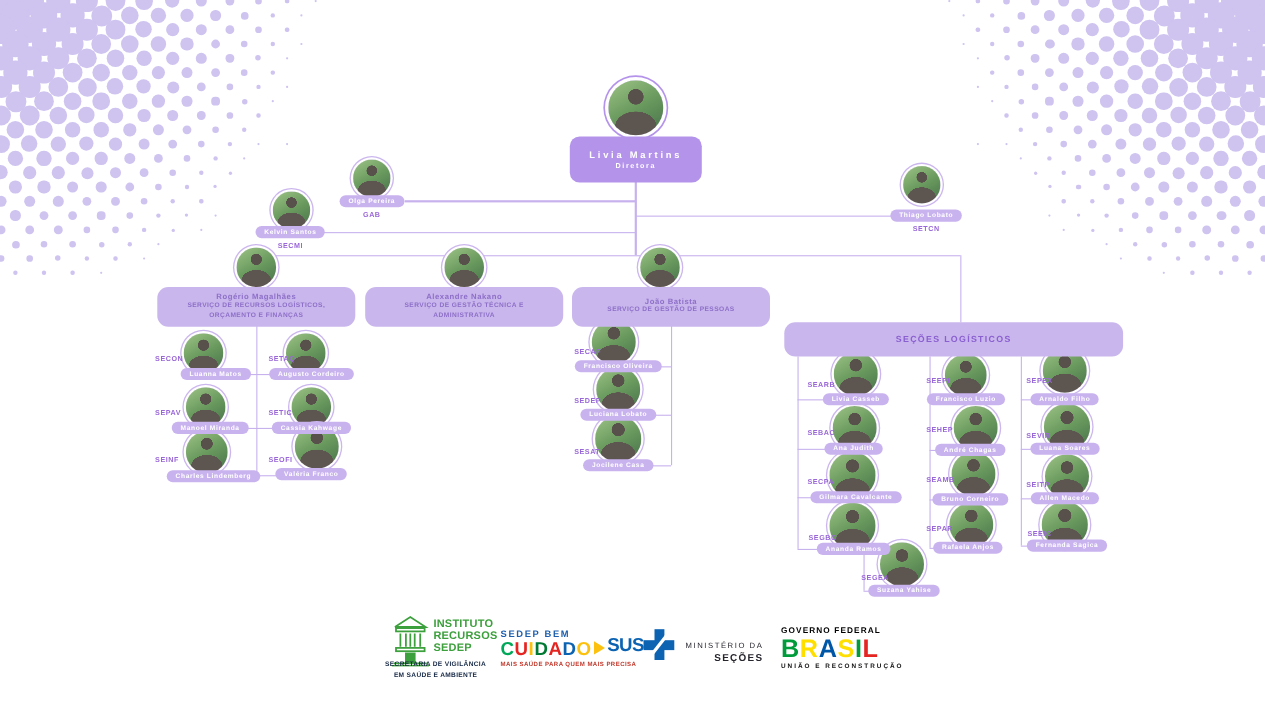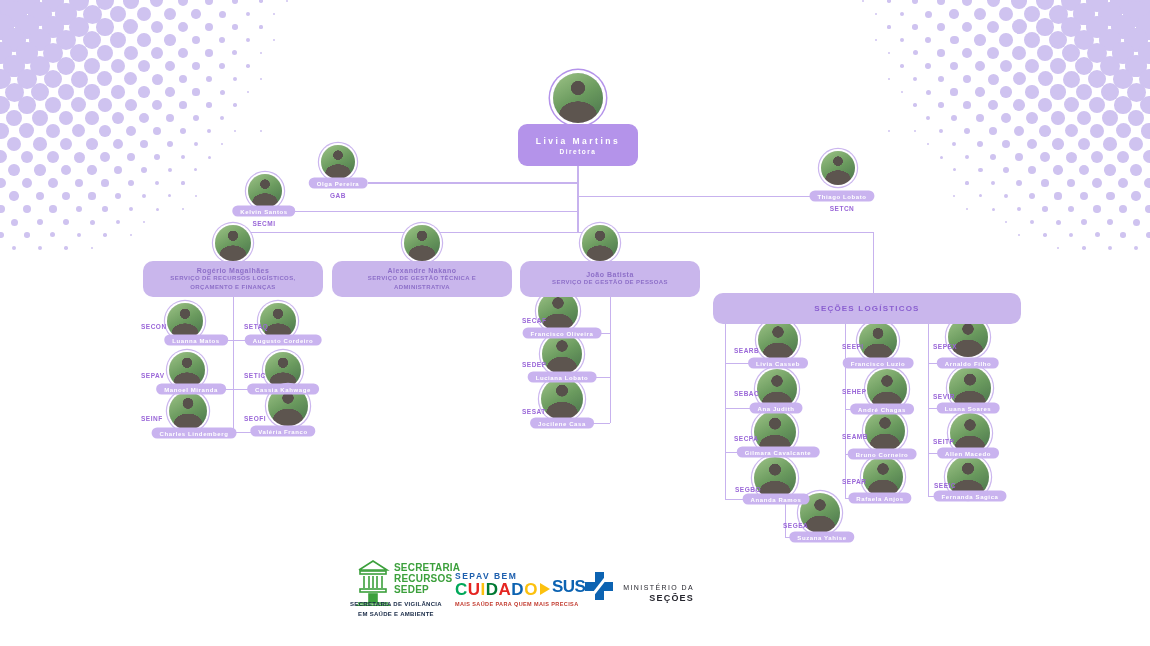--- a/index.html
+++ b/index.html
@@ -625,38 +625,43 @@
         <line x1="21" y1="18" x2="21" y2="30"></line>
         <line x1="26" y1="18" x2="26" y2="30"></line>
         <rect x="4" y="31" width="26" height="3"></rect>
         <rect x="13" y="36" width="8" height="8" fill="#3ca03c"></rect>
         <line x1="2" y1="45" x2="32" y2="45"></line>
         <line x1="0" y1="47.4" x2="34" y2="47.4"></line>
       </g>
     </svg>
   </div>
   <div class="ft iec-green" style="left:394px;top:562px">
-    <div>SECRETARIA</div>
+    <div>INSTITUTO</div>
     <div>RECURSOS</div>
     <div>SEDEP</div>
   </div>
   <div class="ft iec-sub" style="left:348px;top:600px">SECRETARIA DE VIGILÂNCIA EM SAÚDE E AMBIENTE</div>
 
   <div class="ft" style="left:455px;top:571px">
-    <div class="bbc-top">SEPAV BEM</div>
+    <div class="bbc-top">SEDEP BEM</div>
     <div class="bbc-word" id="cuidado-word"><span style="color: rgb(0, 168, 89);">C</span><span style="color: rgb(229, 37, 33);">U</span><span style="color: rgb(252, 193, 15);">I</span><span style="color: rgb(0, 121, 50);">D</span><span style="color: rgb(229, 37, 33);">A</span><span style="color: rgb(12, 99, 178);">D</span><span style="color: rgb(252, 193, 15);">O</span><span class="arrow"></span></div>
     <div class="bbc-tag">MAIS SAÚDE PARA QUEM MAIS PRECISA</div>
   </div>
 
   <div class="ft sus-word" style="left:552px;top:577px">SUS</div>
   <div class="sus-cross ft" style="left:585px;top:572px">
     <div class="v"></div>
       <div class="h"></div>
       <div class="d"></div>
   </div>
 
   <div class="ft min-block" style="left:614px;top:584px">
     <div class="min-l1">MINISTÉRIO DA</div>
     <div class="min-l2">SEÇÕES</div>
   </div>
 
+  <div class="ft" style="left:710px;top:568px">
+    <div class="gov-top">GOVERNO FEDERAL</div>
+    <div class="gov-word" id="brasil-word"><span style="color: rgb(0, 156, 59);">B</span><span style="color: rgb(255, 223, 0);">R</span><span style="color: rgb(0, 87, 168);">A</span><span style="color: rgb(255, 223, 0);">S</span><span style="color: rgb(0, 156, 59);">I</span><span style="color: rgb(229, 37, 33);">L</span></div>
+    <div class="gov-bottom">UNIÃO E RECONSTRUÇÃO</div>
+  </div>
 
 </div>
 
 </body></html>

